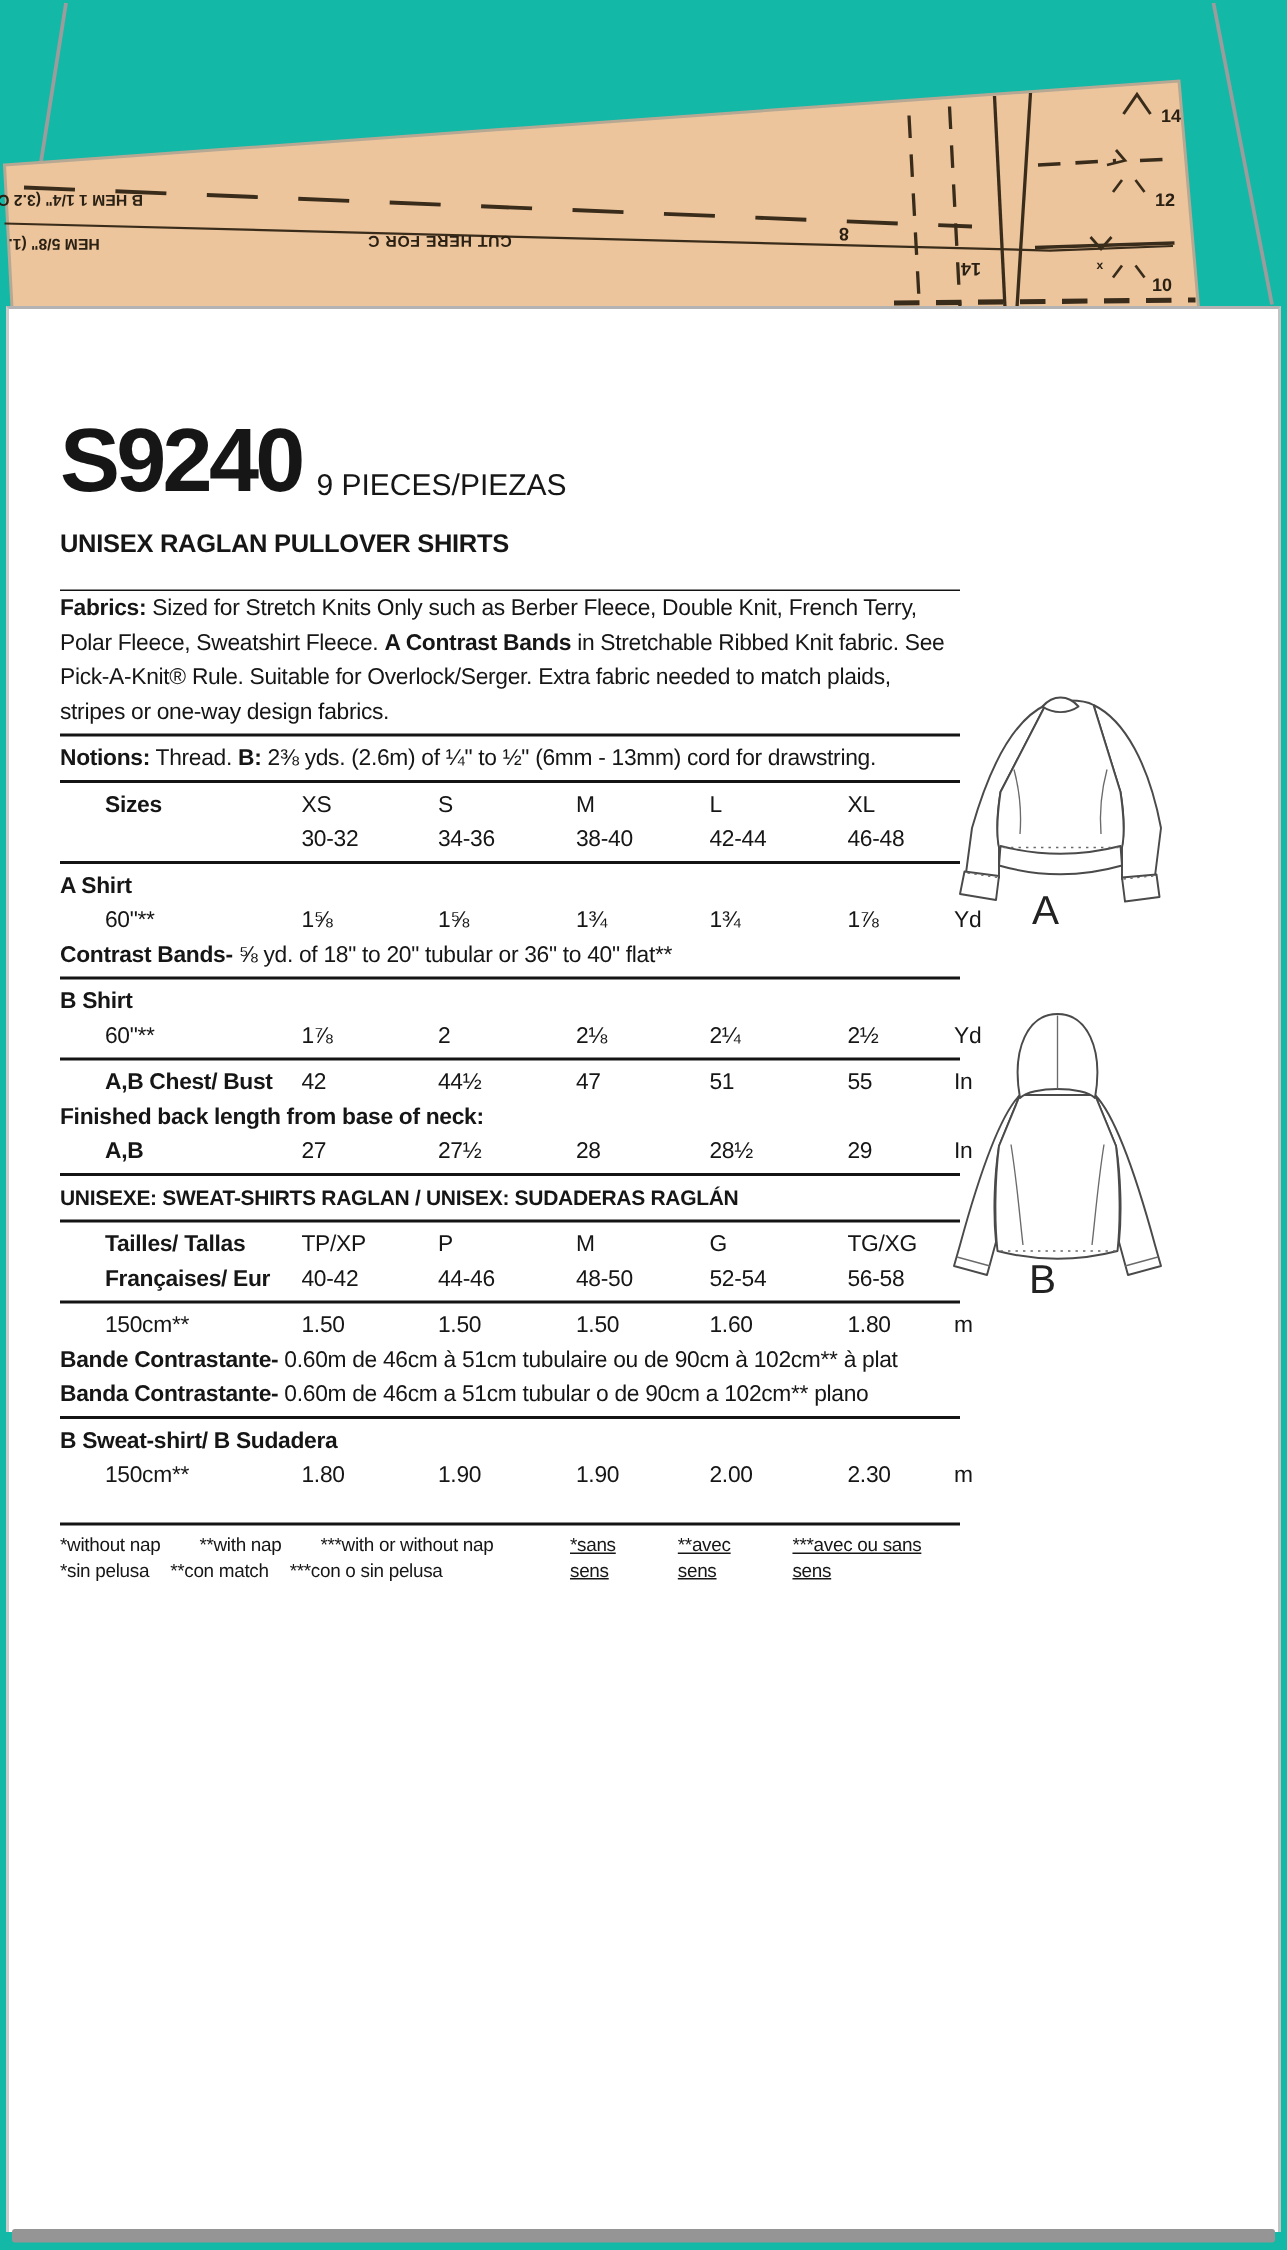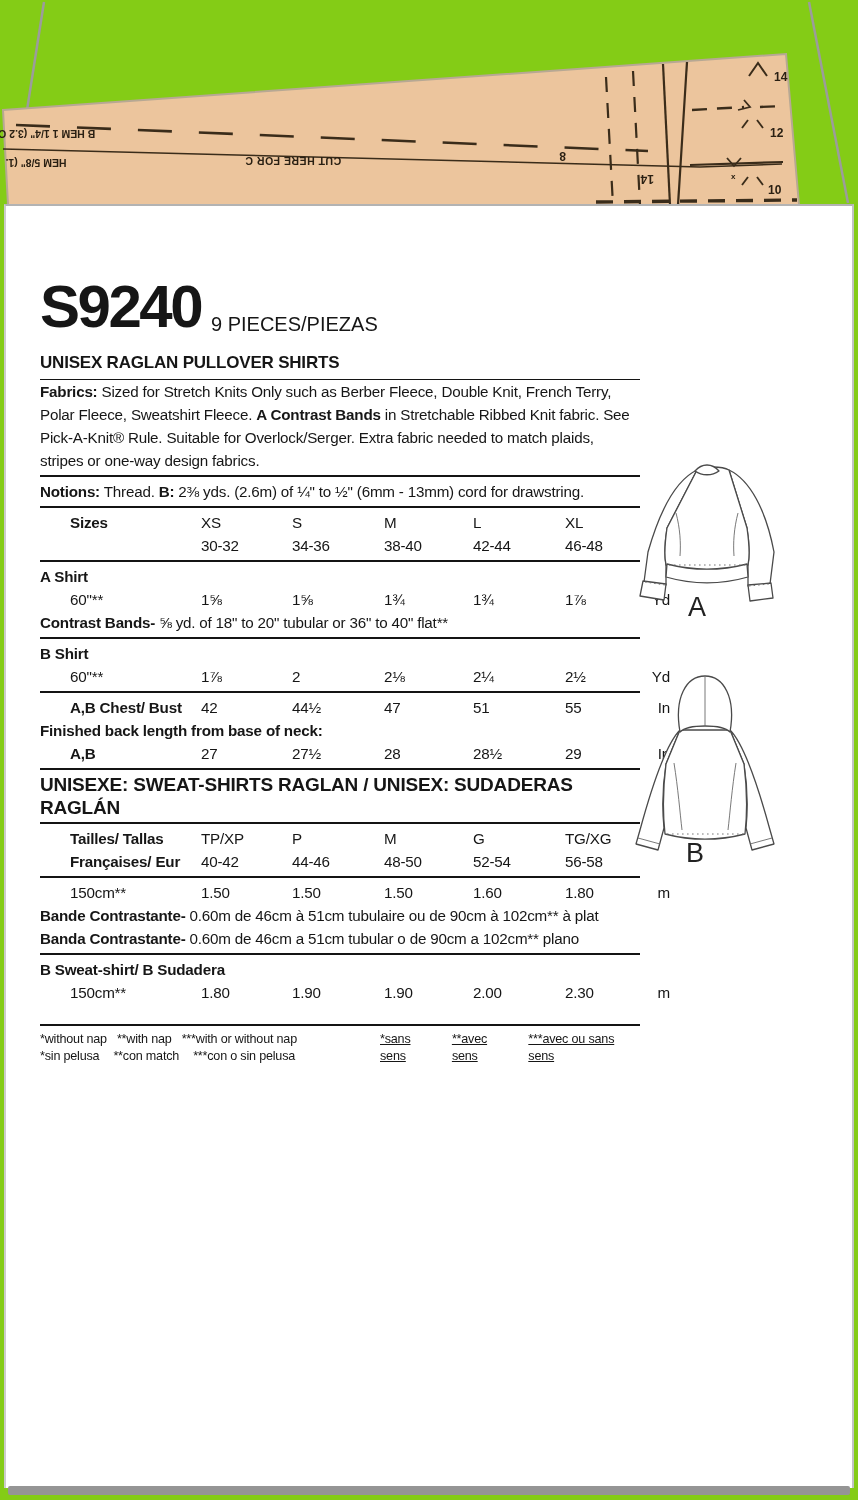--- a/index.html
+++ b/index.html
@@ -1,39 +1,39 @@
 <!DOCTYPE html>
 <html><head>
 <meta charset="utf-8">
 <style>
   html,body{margin:0;padding:0;background:#fff;}
-  .stage{position:relative;width:858px;height:1500px;background:#84cc16;overflow:hidden;
+  .stage{position:relative;width:858px;height:1500px;background:#14b8a6;overflow:hidden;
          font-family:"Liberation Sans",sans-serif;color:#161616;}
   svg text{font-family:"Liberation Sans",sans-serif;}
 
   
   .env{position:absolute;left:4px;top:204px;width:846px;height:1282px;background:#fff;
        border-left:2px solid #cccccc;border-right:2px solid #c3c3c3;border-top:2px solid #b3b3b3;}
   .env-bottom{position:absolute;left:8px;top:1486px;width:842px;height:9px;background:#959595;border-radius:2px;}
 
   
   .content{position:absolute;left:40px;top:264px;width:600px;font-size:15.2px;line-height:23px;letter-spacing:-0.2px;}
   .sku-row{display:flex;align-items:flex-end;height:78px;}
   .sku{font-size:60px;font-weight:700;letter-spacing:-2.5px;line-height:70px;}
   .pieces{font-size:20px;letter-spacing:0;margin-left:10px;padding-bottom:6px;}
-  .main-title{font-weight:700;font-size:17px;margin-top:9px;padding-bottom:5px;border-bottom:1.6px solid #141414;}
+  .main-title{font-weight:700;font-size:17px;margin-top:9px;padding-bottom:19px;border-bottom:1.6px solid #141414;}
   .rule{border-bottom:2px solid #141414;margin:3px 0 3px;}
   .rule-sp{border-bottom:2px solid #141414;margin:20px 0 4px;}
   p{margin:0;}
   b{font-weight:700;}
   .trow{display:grid;grid-template-columns:131px 91px 92px 89px 92px 71px 34px;margin-left:30px;}
-  .trow .u{text-align:right;}
+  .trow .u{}
   .hd{font-weight:700;}
   .foot{font-size:12.6px;line-height:17px;letter-spacing:-0.2px;margin-top:5px;position:relative;}
-  .foot .row1{display:flex;gap:10px;}
+  .foot .row1{display:flex;gap:26px;}
   .foot .fr{position:absolute;left:340px;top:0;display:flex;gap:14px;text-decoration:underline;}
   .foot .row2{display:flex;gap:14px;}
 
   .garment-label{position:absolute;font-size:27px;color:#222;}
 </style>
 </head>
 <body>
 <div class="stage">
 
 <svg width="858" height="232" viewBox="0 0 858 232" style="position:absolute;left:0;top:0;">
@@ -157,21 +157,21 @@
     <span class="hd">A,B</span>
     <span>27</span>
     <span>27½</span>
     <span>28</span>
     <span>28½</span>
     <span>29</span>
     <span class="u">In</span>
   </div>
   <div class="rule"></div>
 
-  <p class="hd" style="font-size:19px;">UNISEXE: SWEAT-SHIRTS RAGLAN / UNISEX: SUDADERAS RAGLÁN</p>
+  <p class="hd" style="font-size:14px;">UNISEXE: SWEAT-SHIRTS RAGLAN / UNISEX: SUDADERAS RAGLÁN</p>
   <div class="rule"></div>
 
   <div class="trow">
     <span class="hd">Tailles/ Tallas</span>
     <span>TP/XP</span>
     <span>P</span>
     <span>M</span>
     <span>G</span>
     <span>TG/XG</span>
     <span class="u"></span>

